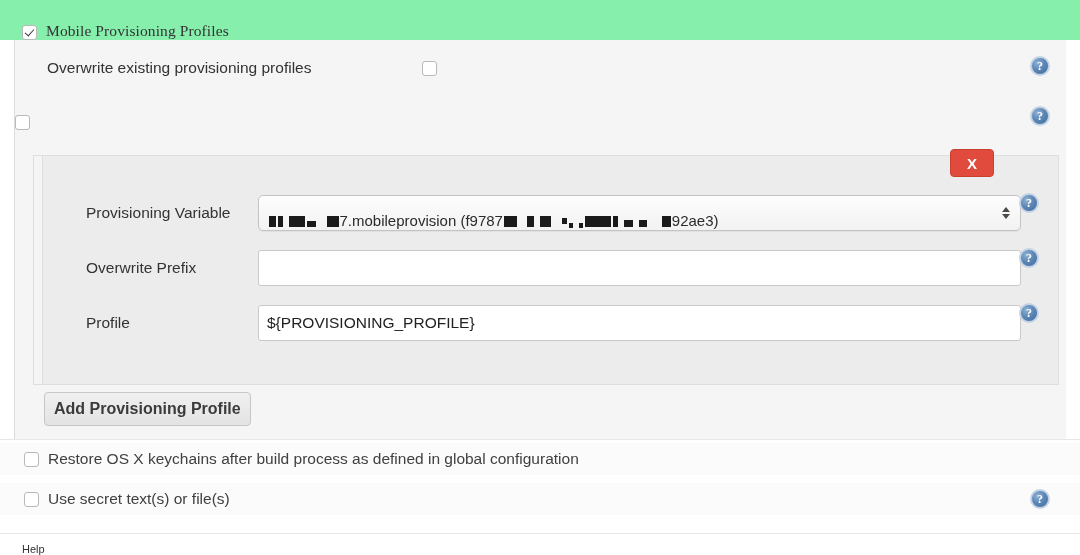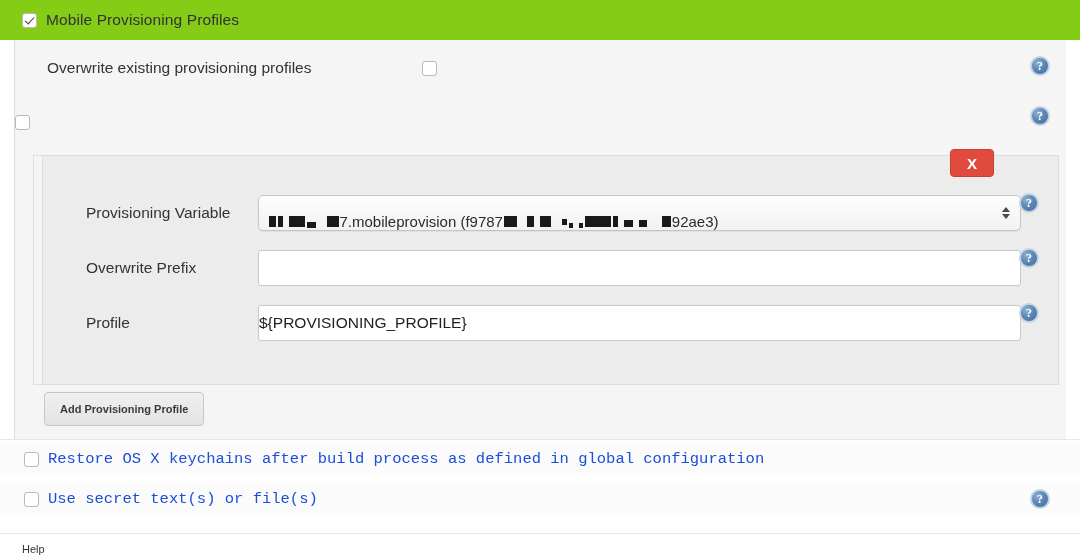--- a/index.html
+++ b/index.html
@@ -13,22 +13,22 @@
     position: relative;
     width: 1080px; height: 555px;
     background: #ffffff;
   }
 
   
   .header-row {
     position: absolute;
     left: 0; top: 0;
     width: 1080px; height: 40px;
-    background: #84cc16;
-    display: flex; align-items: center;
+    background: #86efac;
+    display: flex; align-items: flex-end; font-family: Liberation Serif, serif;
   }
   .header-row .cb-wrap { margin-left: 22px; display:flex; align-items:center; }
   .header-label {
     margin-left: 9px;
     font-size: 15.5px;
     color: #333333;
     letter-spacing: .1px;
   }
 
   
@@ -125,21 +125,21 @@
     color: #333333;
   }
 
   .select-box {
     position: relative;
     width: 763px; height: 36px;
     background: linear-gradient(#fdfdfd, #f2f2f2);
     border: 1px solid #c4c4c4;
     border-radius: 5px;
     box-sizing: border-box;
-    display: flex; align-items: center;
+    display: flex; align-items: flex-start;
     font-size: 15px;
     color: #2b2b2b;
     padding: 16px 34px 0 9px;
     overflow: hidden;
     cursor: pointer;
     box-shadow: 0 1px 1px rgba(0,0,0,.05);
   }
   .select-text {
     white-space: nowrap;
     overflow: hidden;
@@ -173,33 +173,33 @@
 
   .text-input {
     width: 763px; height: 36px;
     background: #ffffff;
     border: 1px solid #c9c9c9;
     border-radius: 3px;
     box-sizing: border-box;
     font-size: 15.5px;
     font-family: "Liberation Sans", sans-serif;
     color: #222222;
-    padding: 0 0;
+    padding: 0 8px;
     outline: none;
   }
 
   .add-btn {
     position: absolute;
     left: 29px; top: 352px;
     height: 34px;
-    padding: 0 15px;
+    padding: 0 9px;
     background: linear-gradient(#f0f0f0, #e3e3e3);
     border: 1px solid #c6c6c6;
     border-radius: 4px;
-    font-size: 11px;
+    font-size: 16px;
     font-weight: bold;
     color: #3b3b3b;
     display: flex; align-items: center;
     cursor: pointer;
     box-sizing: border-box;
   }
 
   
   .bottom-row {
     position: absolute;
@@ -207,22 +207,21 @@
     width: 1080px;
     height: 32px;
     display: flex;
     align-items: center;
     background: #fbfbfb;
   }
   .bottom-row .cb { margin-left: 24px; }
   .bottom-label {
     margin-left: 9px;
     font-size: 15.5px;
-    color: #1d4ed8;
-    font-family: Liberation Mono, monospace;
+    color: #404040;
   }
   .divider {
     position: absolute;
     left: 0; width: 1080px; height: 1px;
     background: #e6e6e6;
   }
   .cut-text {
     position: absolute;
     left: 22px; top: 543px;
     font-size: 11px;

